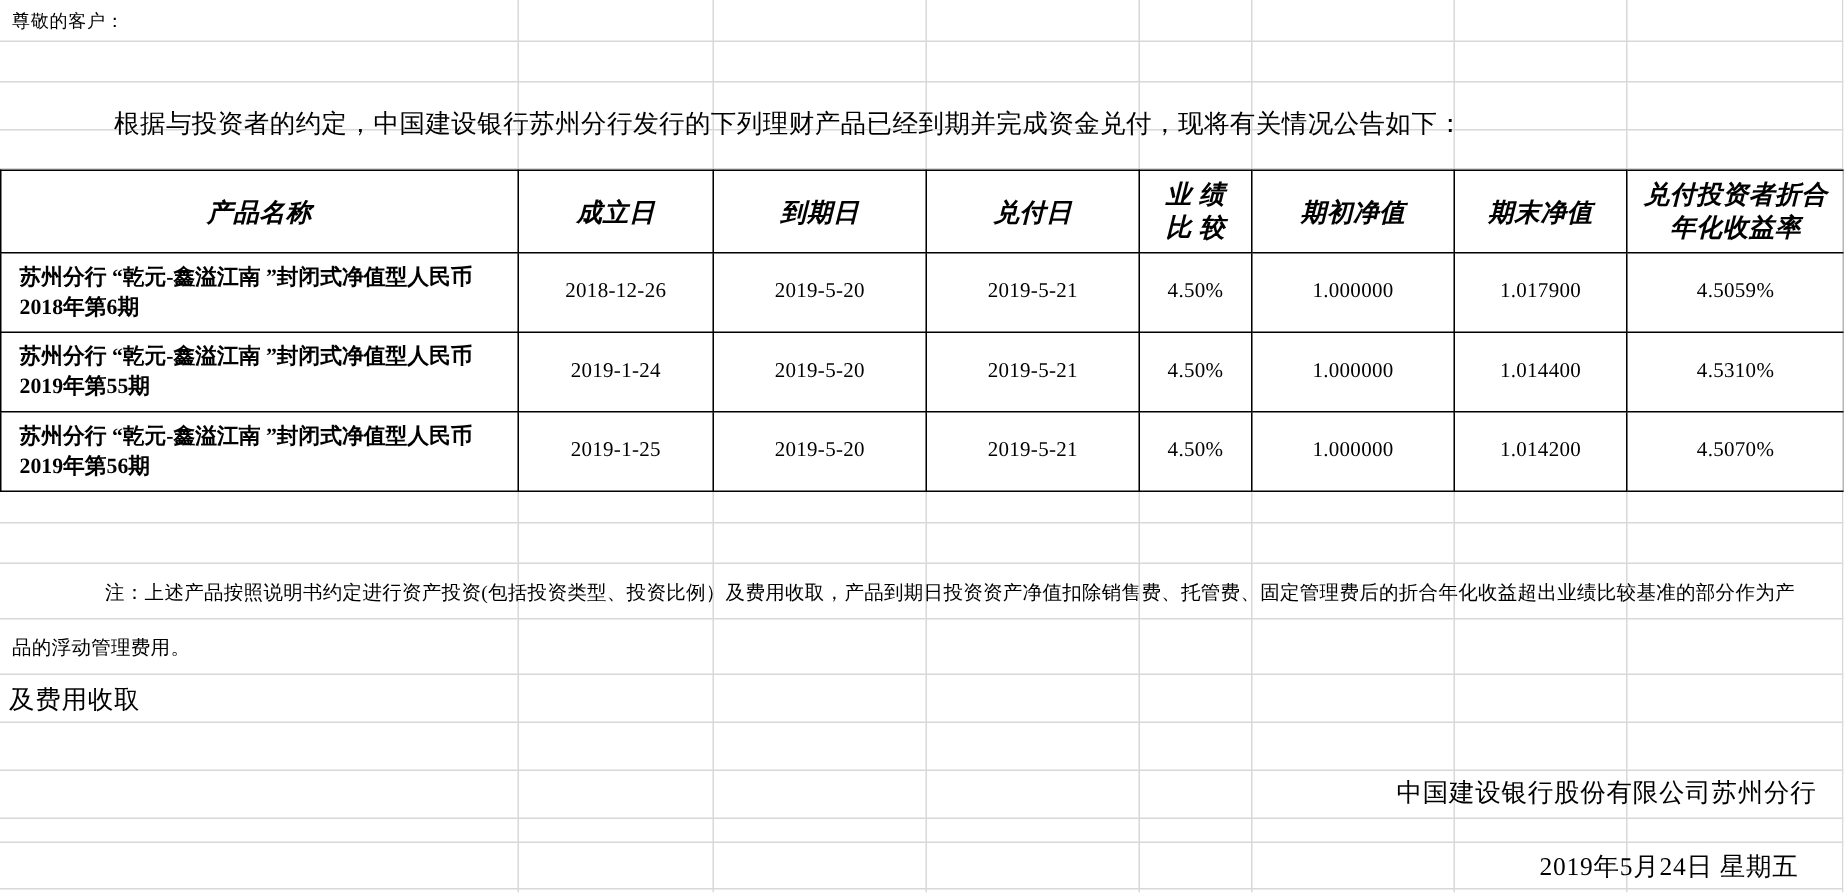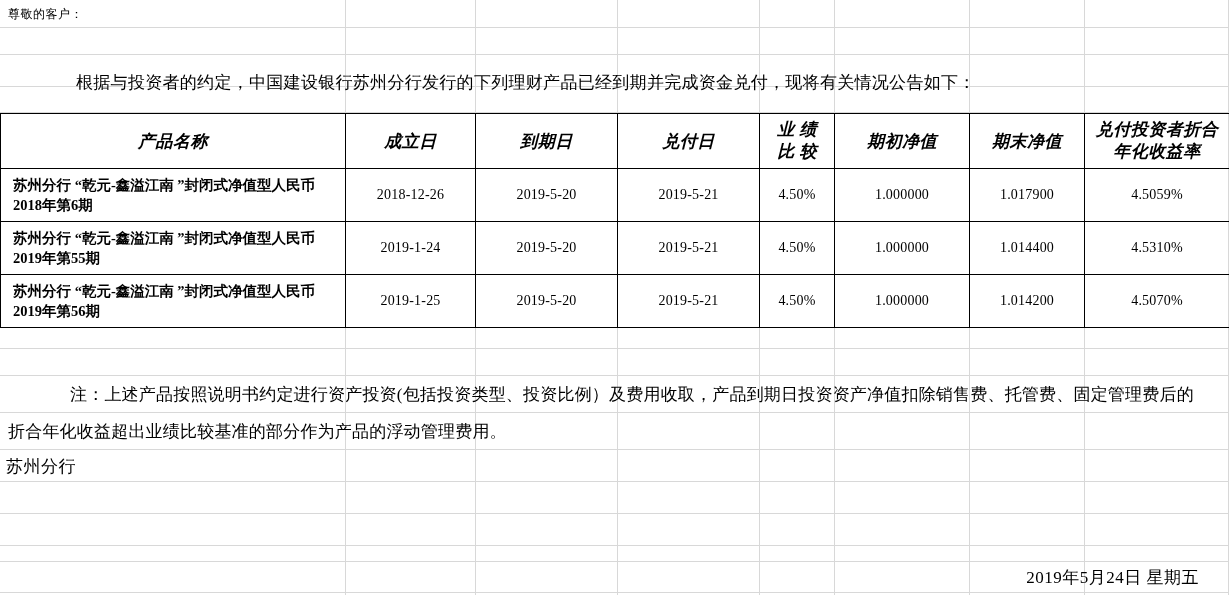--- a/index.html
+++ b/index.html
@@ -124,21 +124,21 @@
   col.c-nav0  { width: 135px; }
   col.c-nav1  { width: 115px; }
   col.c-yield { width: 145px; }
 
   
   .note {
     position: absolute;
     left: 8px;
     top: 376px;
     width: 1190px;
-    font-size: 17px;
+    font-size: 13px;
     line-height: 37px;
     letter-spacing: 0.2px;
   }
   .note .indent {
     display: inline-block;
     width: 62px;
   }
   .hereby {
     position: absolute;
     left: 6px;
@@ -259,17 +259,18 @@
         <td class="num">1.014200</td>
         <td class="num">4.5070%</td>
       </tr>
     </tbody>
   </table>
 
   <div class="note">
     <span class="indent"></span><span>注：上述产品按照说明书约定进行资产投资(包括投资类型、投资比例）及费用收取，产品到期日投资资产净值扣除销售费、托管费、固定管理费后的折合年化收益超出业绩比较基准的部分作为产品的浮动管理费用。</span>
   </div>
 
-  <div class="hereby">苏州分行</div>
-
+  <div class="hereby">及费用收取</div>
+
+  <div class="signature">中国建设银行股份有限公司苏州分行</div>
   <div class="sign-date">2019年5月24日 星期五</div>
 
 </div>
 
 </body></html>

